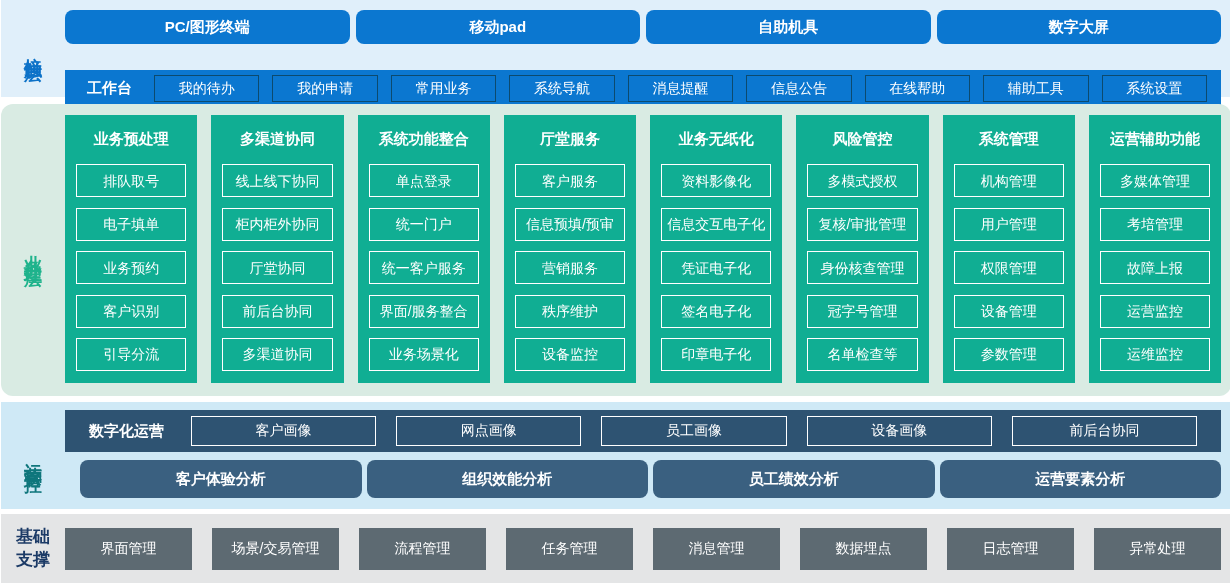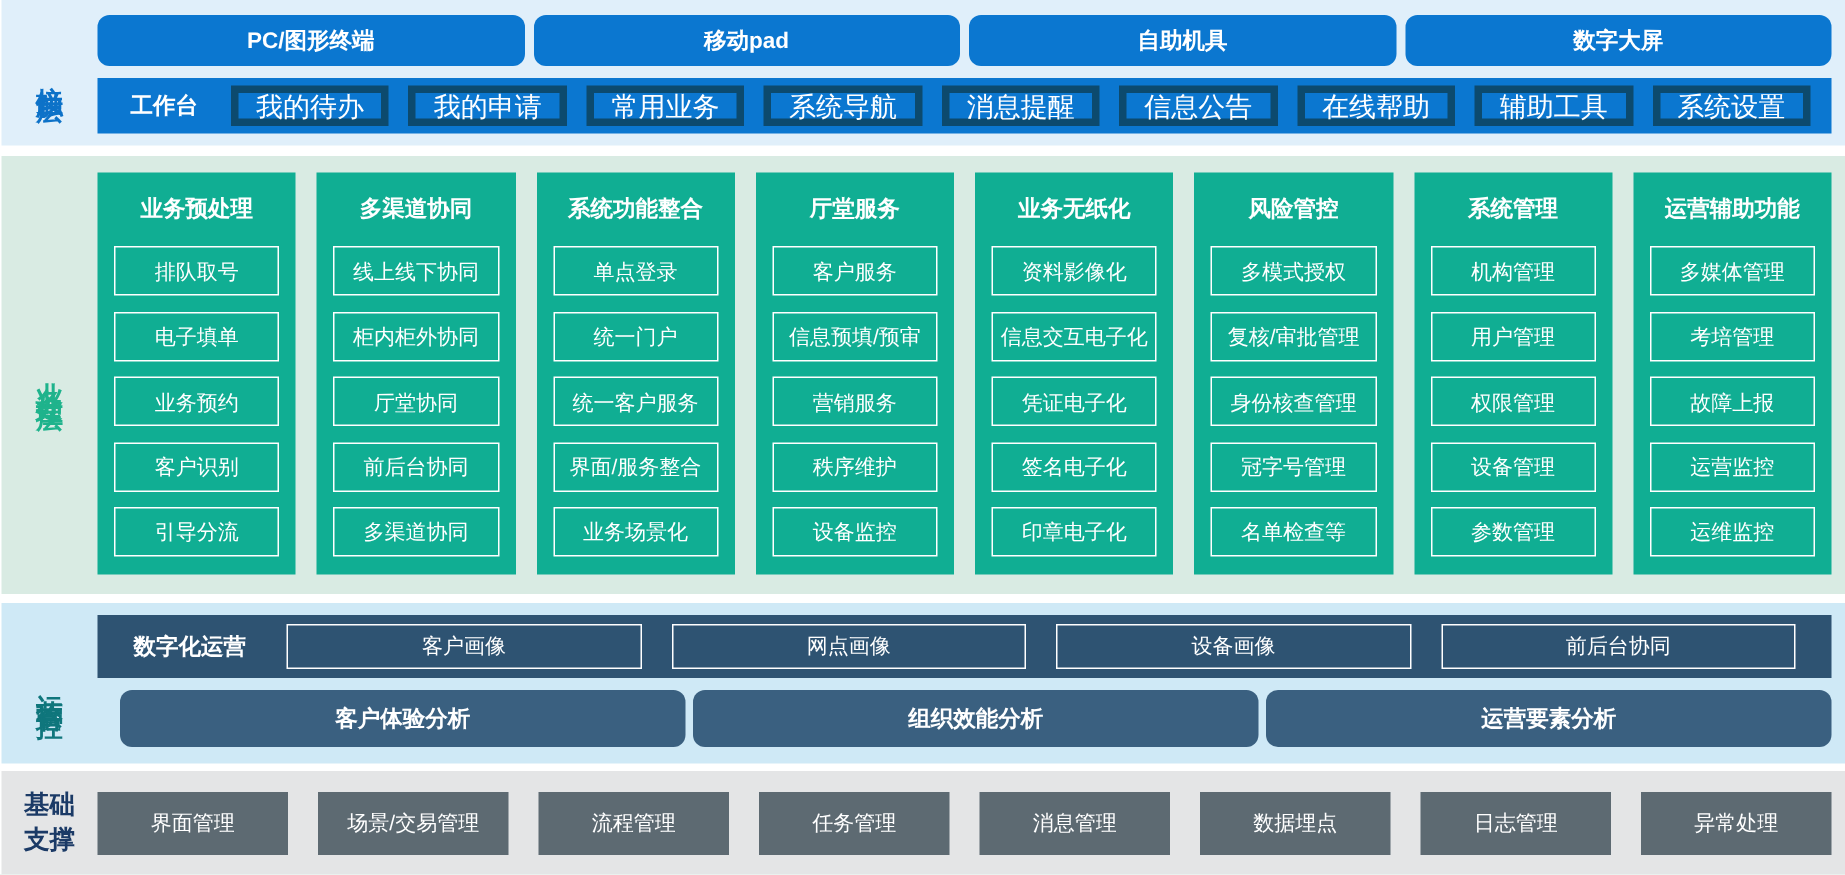--- a/index.html
+++ b/index.html
@@ -3,47 +3,47 @@
 <meta charset="utf-8">
 <style>
   * { margin:0; padding:0; box-sizing:border-box; }
   html,body { width:1230px; height:583px; }
   body {
     position:relative; background:#ffffff; overflow:hidden;
     font-family:"Liberation Sans","DejaVu Sans",sans-serif;
   }
   .layer { position:absolute; left:1px; width:1230px; display:flex; }
   #layer-contact    { top:0;     height:97px;  background:var(--bg_contact); }
-  #layer-business   { top:104px; height:292px; background:var(--bg_business); }
+  #layer-business   { top:104px; height:292px; background:var(--bg_business);border-radius:12px; }
   #layer-operation  { top:402px; height:107px; background:var(--bg_operation); }
   #layer-foundation { top:514px; height:69px;  background:var(--bg_foundation); }
 
   .side { flex:0 0 64px; display:flex; align-items:center; justify-content:center; }
   .vtext { writing-mode:vertical-rl; text-orientation:upright; font-weight:bold;
            font-size:18px; letter-spacing:4px; }
   .htext { font-weight:bold; font-size:17px; width:40px; text-align:center;
            line-height:1.3; word-break:break-all; }
   #layer-contact    .vtext { color:var(--label_contact); }
   #layer-business   .vtext { color:var(--label_business); }
   #layer-operation  .vtext { color:var(--label_operation); }
   #layer-foundation .htext { color:var(--label_foundation); }
 
   .content { flex:1; margin-right:10px; }
 
   
   .terminals { display:flex; gap:6px; margin-top:10px; height:34px; }
   .terminal { flex:1; background:var(--blue); border-radius:8px; color:#fff;
               font-weight:bold; font-size:15px; display:flex; align-items:center;
               justify-content:center; white-space:nowrap; }
-  .workbench { margin-top:8px; height:37px; background:var(--blue); display:flex;
+  .workbench { margin-top:26px; height:37px; background:var(--blue); display:flex;
                align-items:center; padding:0 14px 0 22px; }
   .workbench-label { color:#fff; font-weight:bold; font-size:15px;
                      white-space:nowrap; margin-right:22px; }
   .wb-items { display:flex; flex:1; gap:13px; }
-  .wb-item { flex:1; height:27px; border:5px solid #0c4a6e; color:#fff; font-size:18px;
+  .wb-item { flex:1; height:27px; border:1px solid #0c4a6e; color:#fff; font-size:14px;
              display:flex; align-items:center; justify-content:center; white-space:nowrap; }
 
   
   .columns { display:flex; gap:14px; padding:11px 0 13px; height:100%; }
   .col { flex:1; background:var(--green); padding:9px 11px 12px; display:flex;
          flex-direction:column; justify-content:space-between; }
   .col-title { color:#fff; font-weight:bold; font-size:15px; height:30px; display:flex;
                align-items:center; justify-content:center; white-space:nowrap; }
   .col-items { display:contents; }
   .col-item { height:33px; border:1px solid #fff; color:#fff; font-size:14px;
@@ -264,32 +264,34 @@
   </div>
   <div class="content">
     <div class="ops-bar">
       <span class="ops-label">数字化运营</span>
       <div class="ops-items">
 
           <div class="ops-item">客户画像</div>
 
           <div class="ops-item">网点画像</div>
 
+          <div class="ops-item">员工画像</div>
 
           <div class="ops-item">设备画像</div>
 
           <div class="ops-item">前后台协同</div>
         </div>
     </div>
     <div class="analysis">
 
         <div class="analysis-item">客户体验分析</div>
 
         <div class="analysis-item">组织效能分析</div>
 
+        <div class="analysis-item">员工绩效分析</div>
 
         <div class="analysis-item">运营要素分析</div>
       </div>
   </div>
 </div>
 
 <div class="layer" id="layer-foundation">
   <div class="side">
     <div class="htext">基础支撑</div>
   </div>

